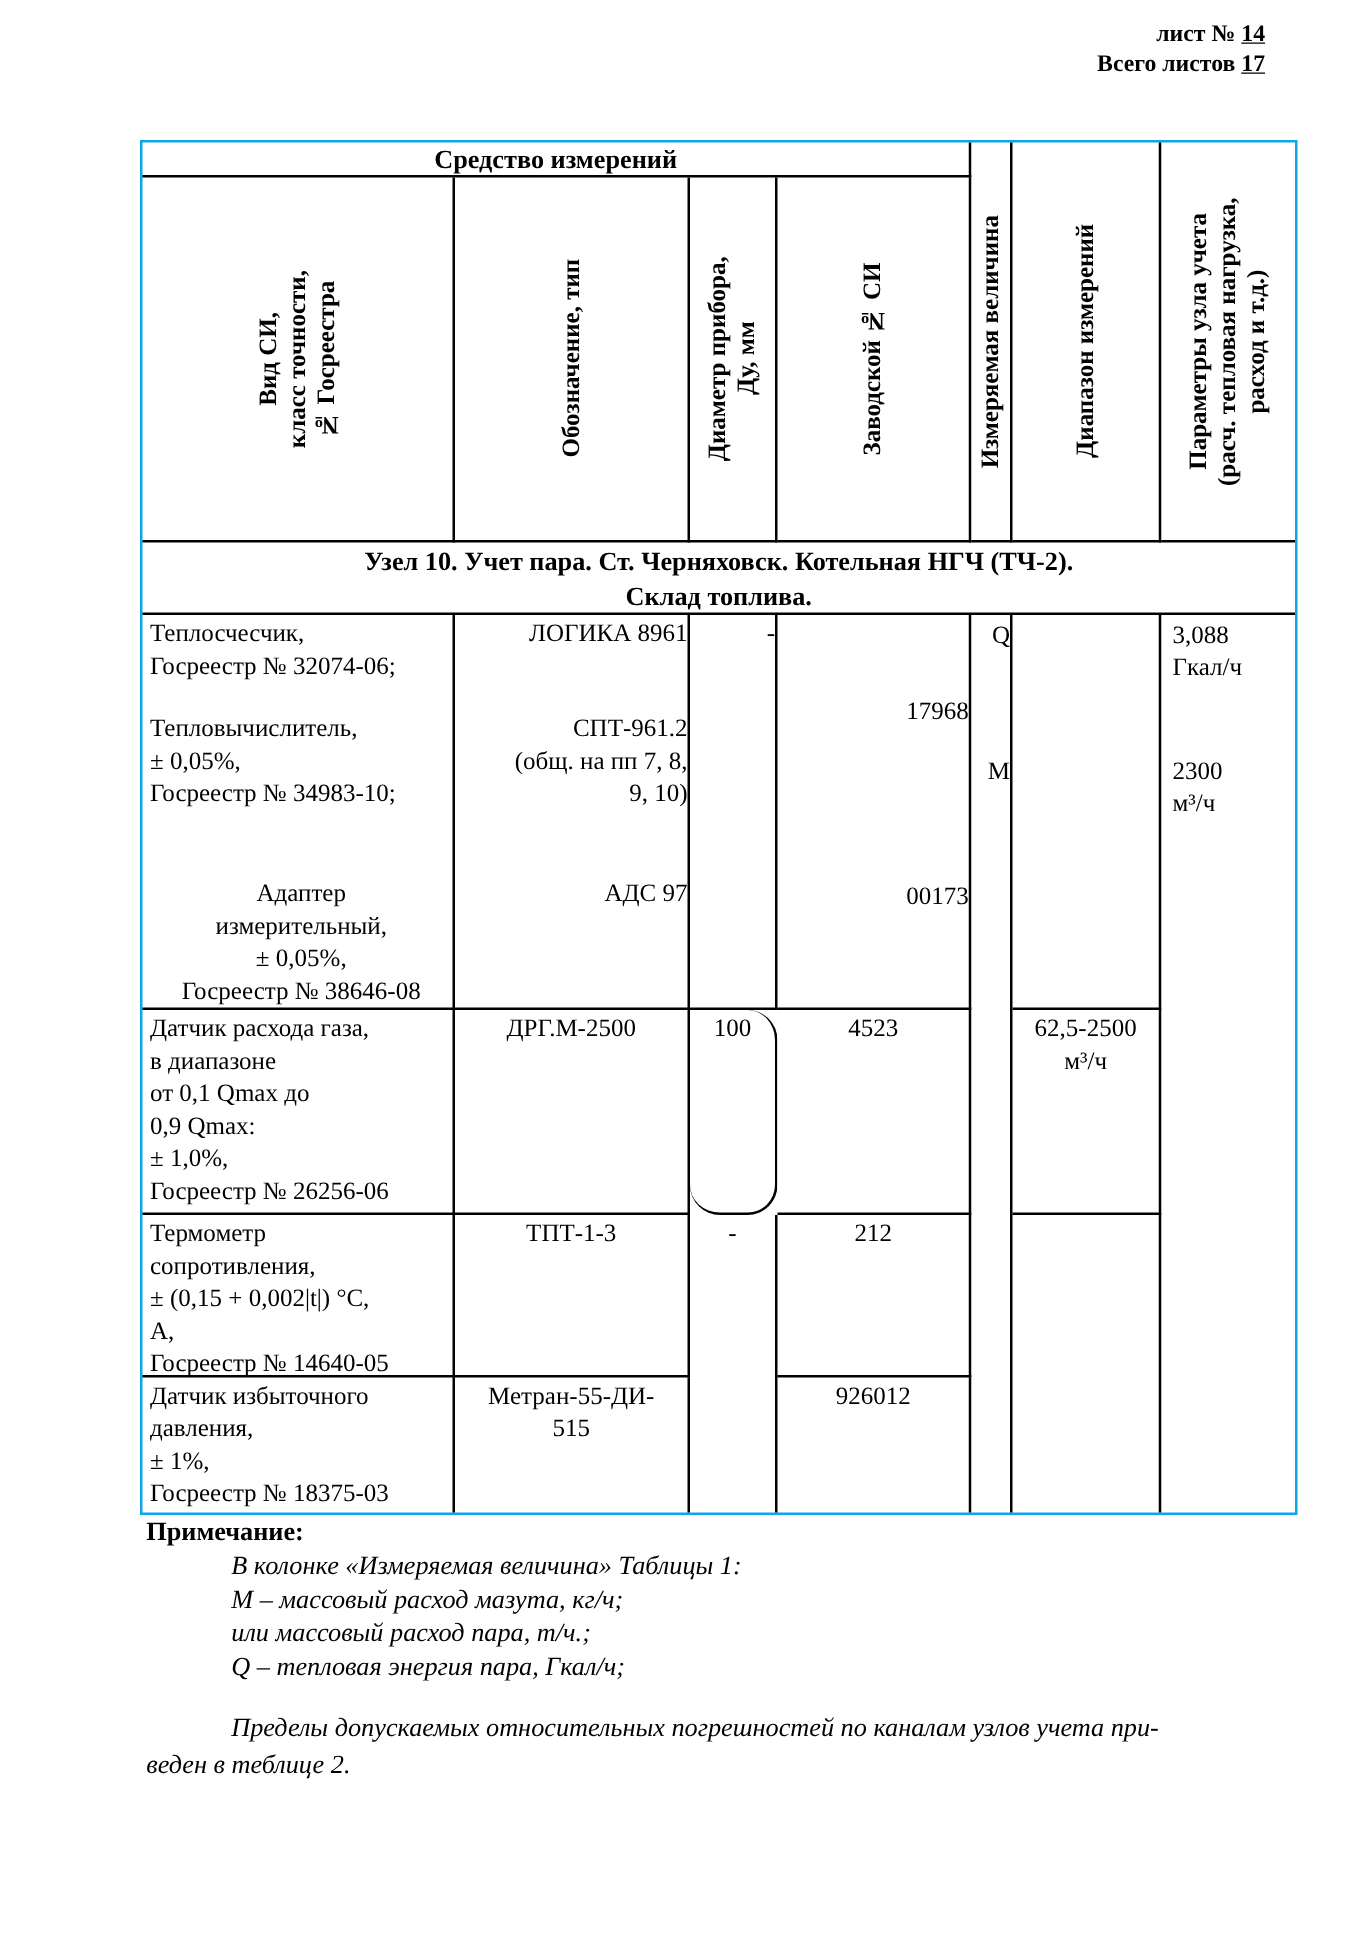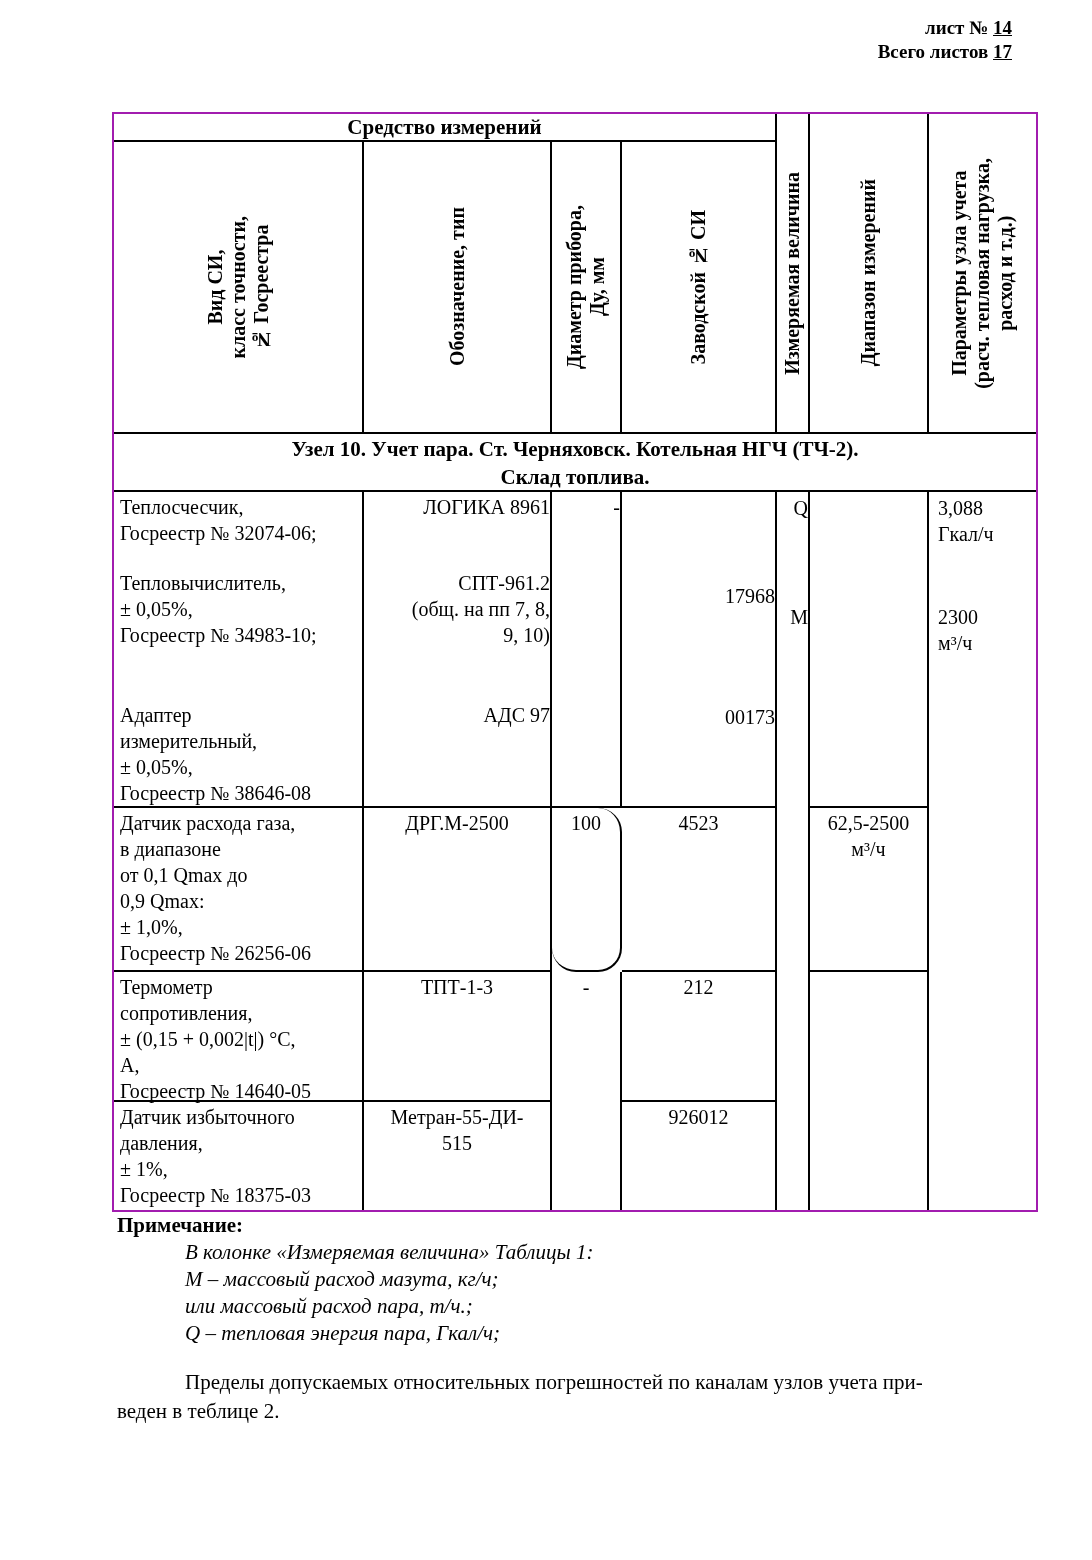--- a/index.html
+++ b/index.html
@@ -29,21 +29,21 @@
   .sheet-info .u { text-decoration: underline; }
 
   
   .meas-table {
     position: absolute;
     left: 112px;
     top: 112px;
     display: grid;
     grid-template-columns: 250px 188px 70px 155px 33px 119px 107px;
     grid-template-rows: 28px 292px 58px 316px 164px 130px 108px;
-    border: 2px solid #a21caf;
+    border: 2px solid #0ea5e9;
     font-size: 20px;
     line-height: 26px;
   }
   .cell {
     position: relative;
     box-sizing: border-box;
     border-right: 2px solid #000;
     border-bottom: 2px solid #000;
     overflow: visible;
   }
@@ -106,20 +106,21 @@
     margin-left: 68px;
     line-height: 27px;
     white-space: nowrap;
   }
   .closing {
     position: absolute;
     left: 117px;
     top: 1368px;
     font-size: 21px;
     line-height: 29px;
+    font-style: italic;
   }
   .closing .l1 { padding-left: 68px; white-space: nowrap; }
   .closing .l2 { white-space: nowrap; }
 </style>
 </head>
 <body>
 
 <div class="page">
 
   <div class="sheet-info">
@@ -165,37 +166,37 @@
       <div class="section-hdr txt">Узел 10. Учет пара. Ст. Черняховск. Котельная НГЧ (ТЧ-2).
 Склад топлива.</div>
     </div>
 
     <div class="cell" style="grid-column:1/2; grid-row:4/5;">
       <div class="abs left-pad txt" style="top:2px;">Теплосчесчик,
 Госреестр № 32074-06;</div>
       <div class="abs left-pad txt" style="top:78px;">Тепловычислитель,
 ± 0,05%,
 Госреестр № 34983-10;</div>
-      <div class="abs left-pad txt" style="top:210px;">Адаптер
+      <div class="abs left-pad txt" style="top:210px;text-align:center;">Адаптер
 измерительный,
 ± 0,05%,
 Госреестр № 38646-08</div>
     </div>
     <div class="cell" style="grid-column:2/3; grid-row:4/5;">
       <div class="abs center txt" style="top:2px;">ЛОГИКА 8961</div>
       <div class="abs center txt" style="top:78px;">СПТ-961.2
 (общ. на пп 7, 8,
 9, 10)</div>
       <div class="abs center txt" style="top:210px;">АДС 97</div>
     </div>
     <div class="cell" style="grid-column:3/4; grid-row:4/5;">
       <div class="abs center txt" style="top:2px;">-</div>
     </div>
     <div class="cell" style="grid-column:4/5; grid-row:4/5;">
-      <div class="abs center txt" style="top:91px;padding-left:12px;">17968</div>
+      <div class="abs center txt" style="top:64px;padding-left:12px;">17968</div>
       <div class="abs center txt" style="top:212px;">00173</div>
     </div>
 
     <div class="cell nb" style="grid-column:5/6; grid-row:4/8;">
       <div class="abs center txt" style="top:3px;">Q</div>
       <div class="abs center txt" style="top:112px;">М</div>
     </div>
     <div class="cell" style="grid-column:6/7; grid-row:4/5;"></div>
 
     <div class="cell nr nb" style="grid-column:7/8; grid-row:4/8;">

